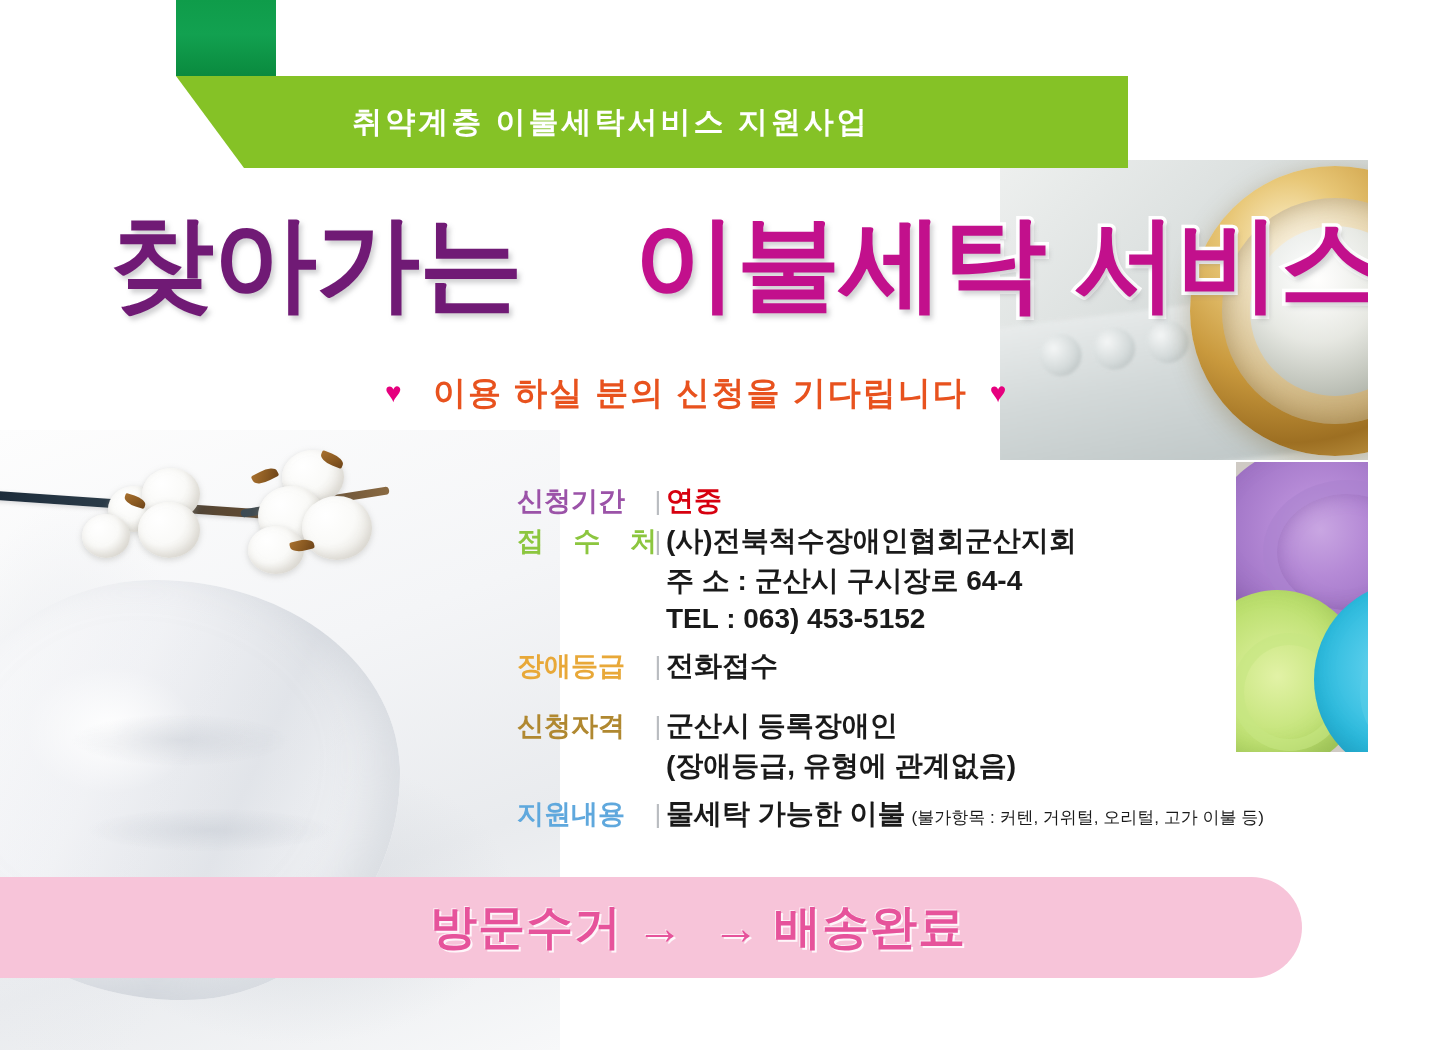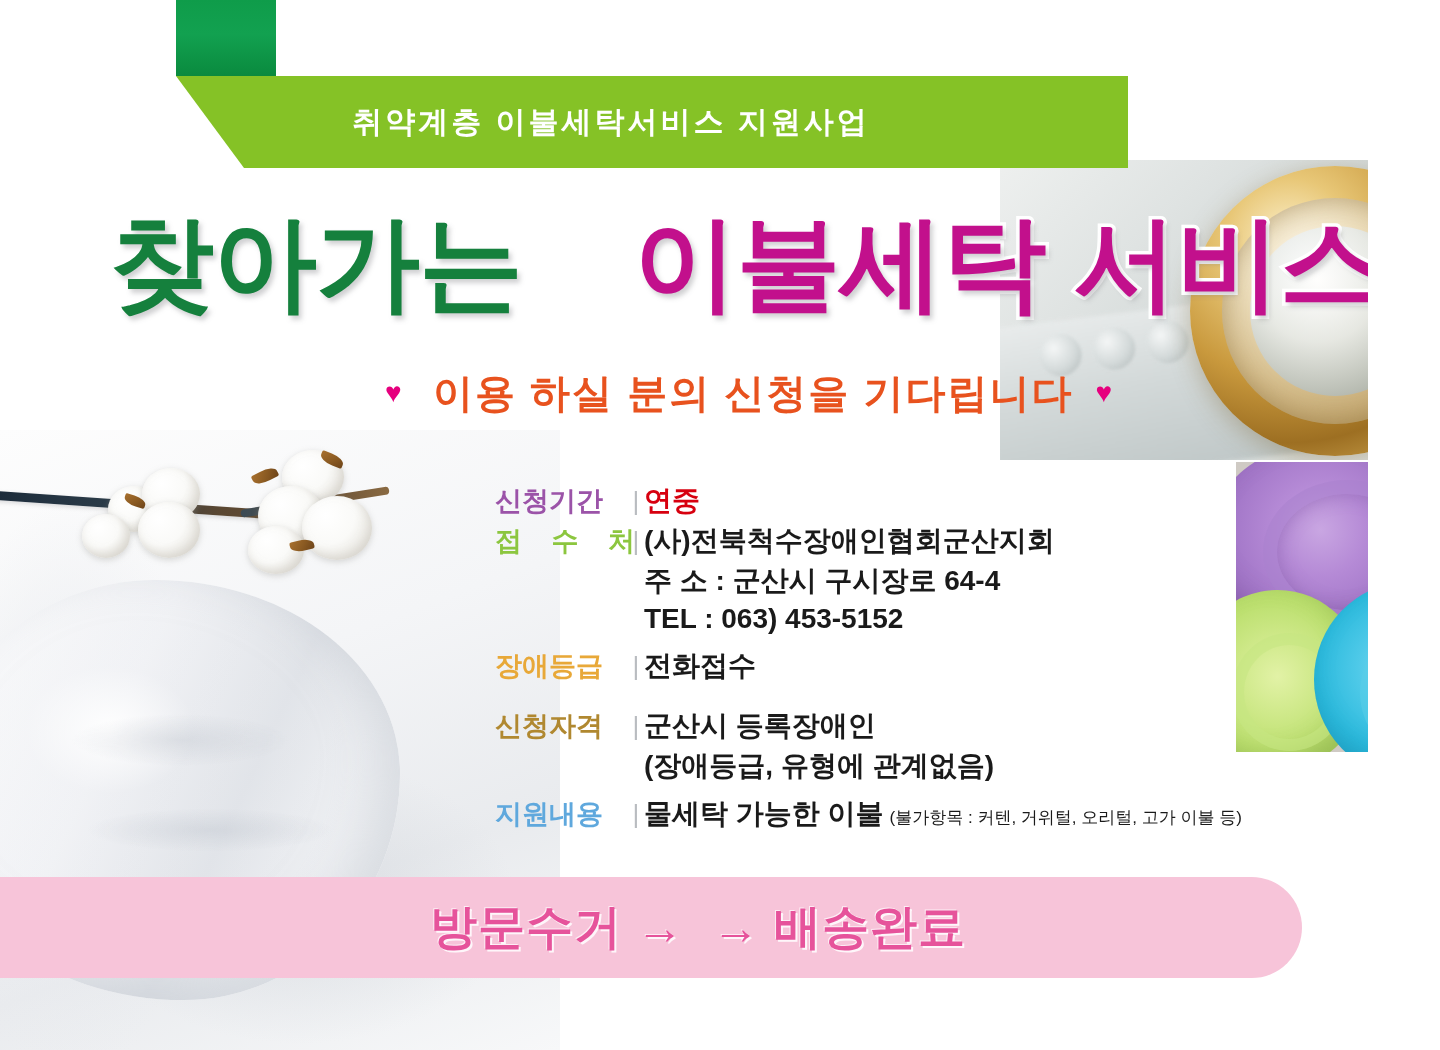--- a/index.html
+++ b/index.html
@@ -308,21 +308,21 @@
     width: 1250px;
     height: 130px;
     font-size: 104px;
     font-weight: 900;
     line-height: 130px;
     letter-spacing: -1px;
     white-space: nowrap;
     z-index: 6;
   }
   .main-title .t-navy {
-    color: #15803d;
+    color: #701a75;
     -webkit-text-stroke: 7px #ffffff;
     paint-order: stroke fill;
     text-shadow: 3px 4px 5px rgba(120,120,125,0.35);
   }
   .main-title .t-magenta {
     color: #c2108c;
     -webkit-text-stroke: 7px #ffffff;
     paint-order: stroke fill;
     text-shadow: 3px 4px 5px rgba(120,120,125,0.35);
   }
@@ -342,30 +342,30 @@
   .heart {
     width: 26px;
     height: 26px;
     flex: none;
     color: #e6007e;
     font-size: 28px;
     line-height: 26px;
   }
   .subtitle-text {
     color: #e8521e;
-    font-size: 40px;
+    font-size: 33px;
     font-weight: 700;
     letter-spacing: 2px;
     white-space: nowrap;
   }
 
   
   .info-block {
     position: absolute;
-    left: 495px;
+    left: 517px;
     top: 470px;
     width: 820px;
     z-index: 6;
   }
   .info-row {
     display: flex;
     align-items: baseline;
     margin-bottom: 2px;
   }
   .info-label {

